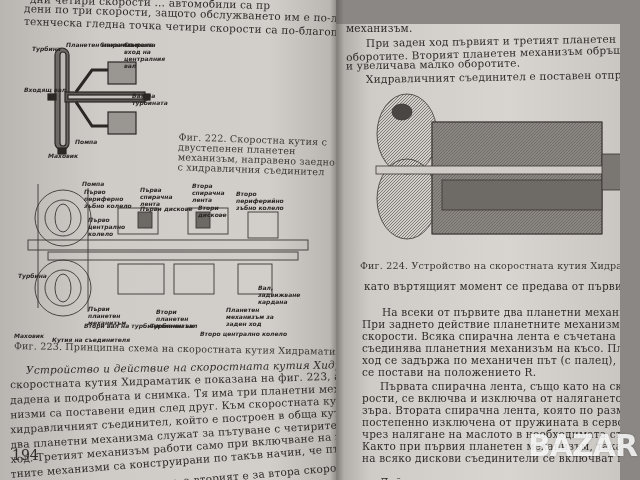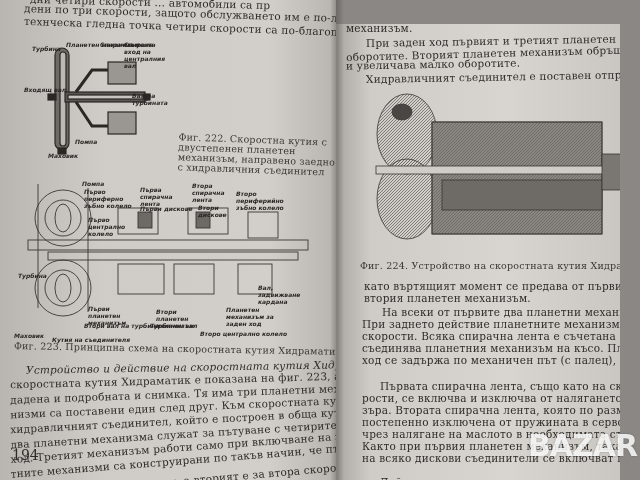--- a/index.html
+++ b/index.html
@@ -128,26 +128,26 @@
         <rect x="60" y="38" width="170" height="112" fill="#8a8681"></rect>
         <rect x="60" y="38" width="170" height="112" fill="url(#hatch)"></rect>
         <rect x="4" y="82" width="250" height="8" fill="#d0ccc7"></rect>
         <rect x="70" y="96" width="160" height="30" fill="#6e6a66"></rect>
         <rect x="230" y="70" width="28" height="36" fill="#7a7672"></rect>
       </g>
     </svg>
     <div class="line cap" style="left:24px;top:236px;">Фиг. 224. Устройство на скоростната кутия Хидраматик</div>
 
     <div class="line" style="left:28px;top:256px;">като въртящият момент се предава от първия планетен механ</div>
-    <div class="line" style="left:28px;top:268px;">втория планетен механизъм.</div>
     <div class="line" style="left:46px;top:282px;">На всеки от първите два планетни механизма има спирачна</div>
     <div class="line" style="left:26px;top:294px;">При заднето действие планетните механизми осъществяват раз</div>
     <div class="line" style="left:26px;top:306px;">скорости. Всяка спирачна лента е съчетана с дисков съединител</div>
     <div class="line" style="left:26px;top:318px;">съединява планетния механизъм на късо. Планетният механизъм за</div>
     <div class="line" style="left:26px;top:330px;">ход се задържа по механичен път (с палец), когато ръчката за ско</div>
+    <div class="line" style="left:26px;top:342px;">се постави на положението R.</div>
     <div class="line" style="left:44px;top:356px;">Първата спирачна лента, също като на скоростната кутия с дв</div>
     <div class="line" style="left:26px;top:368px;">рости, се включва и изключва от налягането на маслото и серво</div>
     <div class="line" style="left:26px;top:380px;">зъра. Втората спирачна лента, която по размер е по-голяма, се</div>
     <div class="line" style="left:26px;top:392px;">постепенно изключена от пружината в сервоцилиндъра и се вкл</div>
     <div class="line" style="left:26px;top:404px;">чрез налягане на маслото в необходимата степен обратно на пруж</div>
     <div class="line" style="left:26px;top:416px;">Както при първия планетен механизъм, така и при втория съед</div>
     <div class="line" style="left:26px;top:428px;">на всяко дискови съединители се включват посредством налягане</div>
     <div class="line" style="left:44px;top:452px;">Действието на първите два планетни механизма зависи от съ</div>
     <div class="line" style="left:26px;top:464px;">ните ленти и от дисковите съединители. Фазите на тяхното действ</div>
     <div class="line" style="left:26px;top:476px;">показани на фиг. 225.</div>

